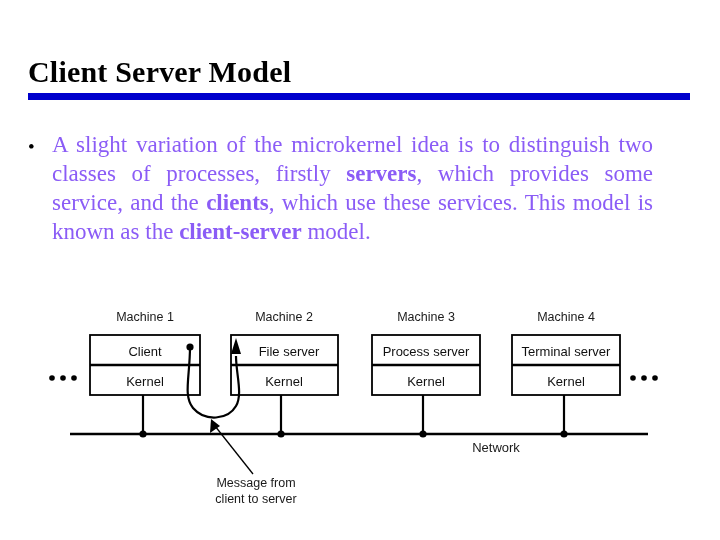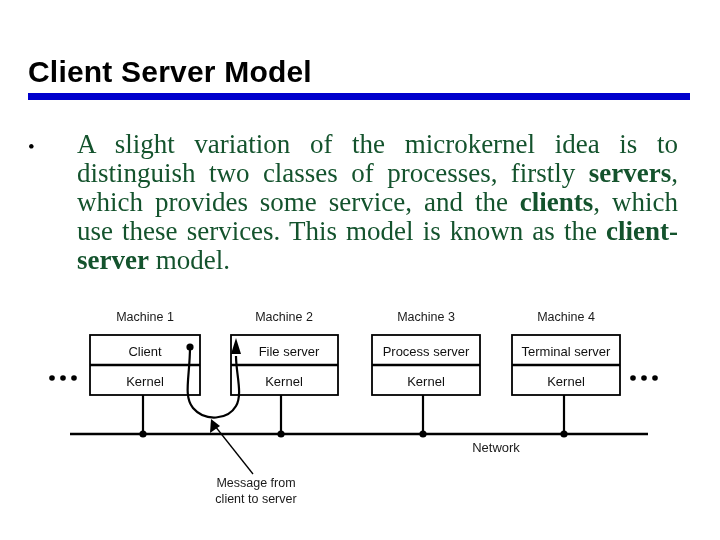--- a/index.html
+++ b/index.html
@@ -14,21 +14,21 @@
     overflow: hidden;
     font-family: "Liberation Serif", serif;
     color: #000000;
   }
 
   
   #slide-title {
     position: absolute;
     left: 28px;
     top: 55px;
-    font-family: Liberation Sans, sans-serif;
+    font-family: Liberation Serif, serif;
     font-weight: bold;
     font-size: 30px;
     line-height: 34px;
     letter-spacing: 0.2px;
     color: #000000;
     white-space: nowrap;
   }
   #title-rule {
     position: absolute;
     left: 28px;
@@ -49,28 +49,28 @@
     position: absolute;
     left: 0px;
     top: 7px;
     width: 14px;
     font-size: 19px;
     line-height: 19px;
     text-align: left;
     color: #000;
   }
   #bullet-text {
-    margin-left: 49px;
+    margin-left: 24px;
     width: 601px;
     font-family: "Liberation Serif", serif;
-    font-size: 27px;
+    font-size: 23px;
     line-height: 29px;
     text-align: justify;
     text-justify: inter-word;
-    color: #14532d;
+    color: #8b5cf6;
   }
   #bullet-text b { font-weight: bold; }
 
   
   #diagram {
     position: absolute;
     left: 0px;
     top: 296px;
     width: 644px;
     height: 230px;

